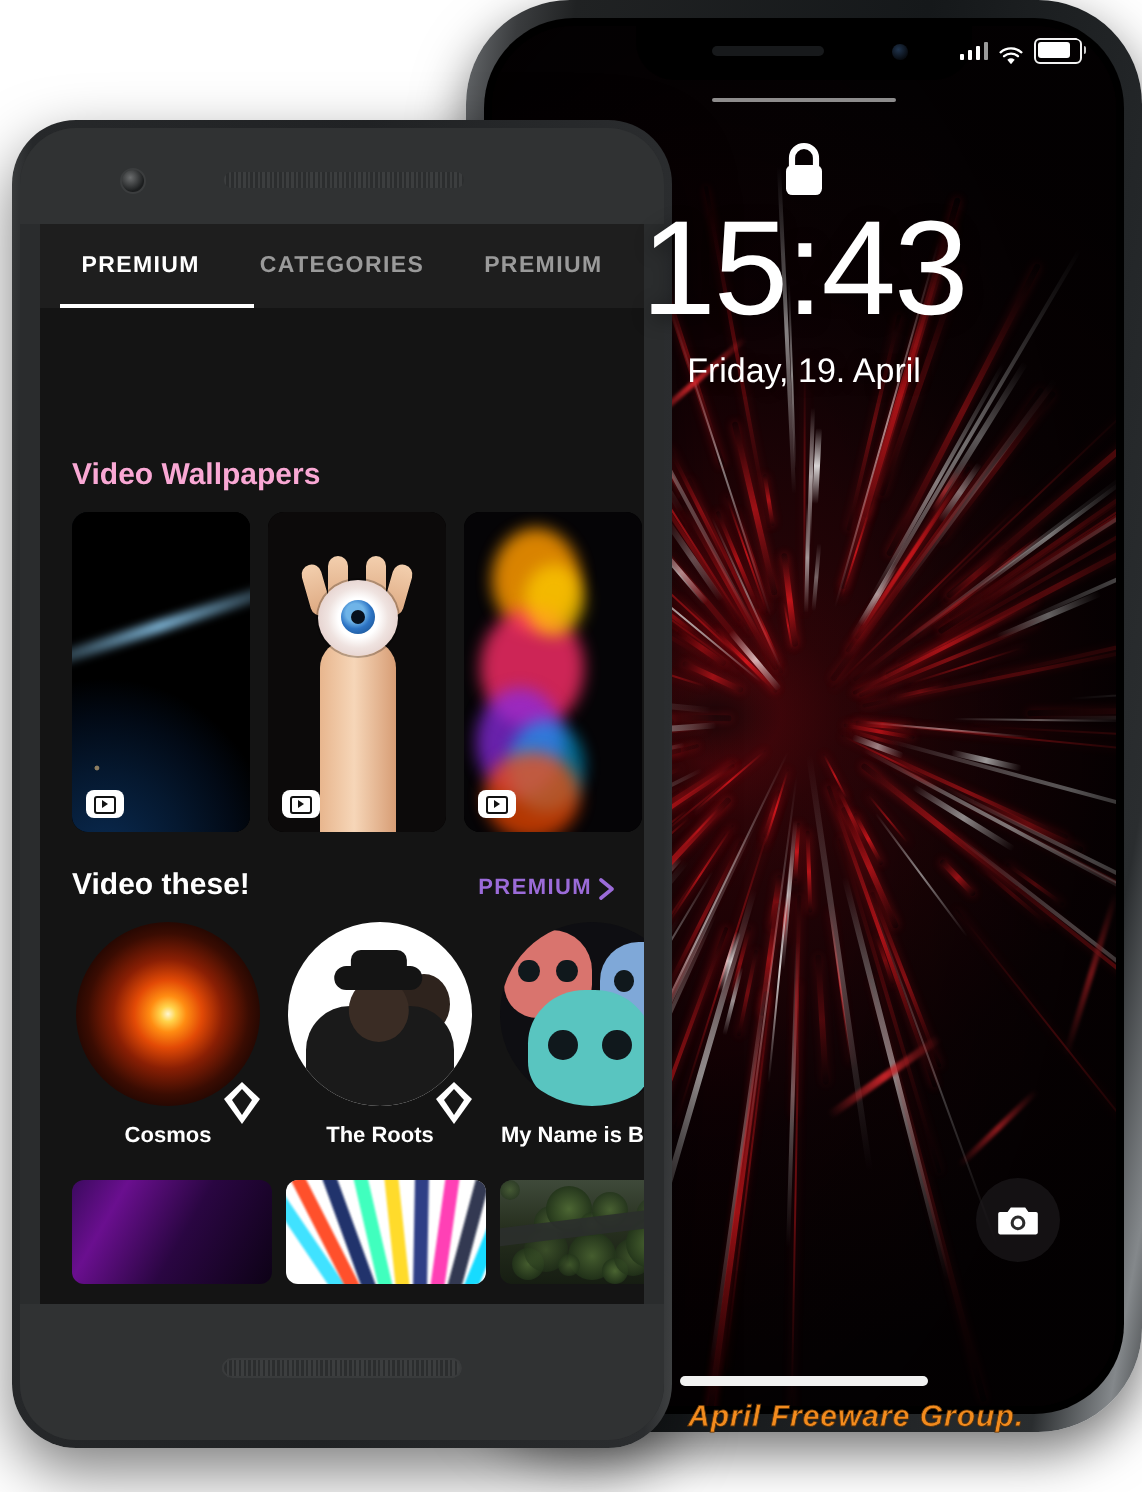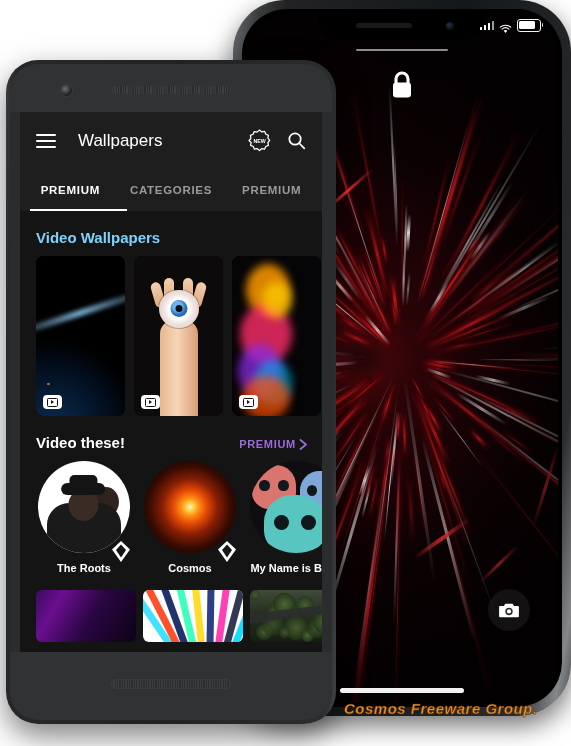--- a/index.html
+++ b/index.html
@@ -93,21 +93,21 @@
   .badge-new{width:23px;height:23px;position:relative;margin-right:16px;}
   .search-ic{width:19px;height:19px;position:relative;}
 
   
   .tabs{height:42px;background:#1e1e1e;display:flex;align-items:center;position:relative;}
   .tab{flex:1;text-align:center;font-size:11.5px;letter-spacing:.7px;color:#9a9a9a;font-weight:600;}
   .tab.active{color:#fff;}
   .tab-ind{position:absolute;bottom:0;left:10px;width:97px;height:2.5px;background:#fff;}
 
   .content{position:absolute;left:0;right:0;top:99px;bottom:0;background:#141414;overflow:hidden;}
-  .sec-title{color:#7dd3fc;font-size:15px;font-weight:700;padding:18px 0 10px 16px;}
+  .sec-title{color:#f9a8d4;font-size:15px;font-weight:700;padding:18px 0 10px 16px;}
   .sec-head{display:flex;align-items:baseline;justify-content:space-between;padding:18px 14px 10px 16px;}
   .sec-head .t{color:#fff;font-size:15px;font-weight:700;}
   .prem-link{font-size:11px;font-weight:700;letter-spacing:.7px;display:flex;align-items:center;gap:3px;}
 
   .vrow{display:flex;gap:9px;padding-left:16px;}
   .vcard{width:89px;height:160px;border-radius:8px;overflow:hidden;position:relative;flex:none;background:#000;}
   .vbadge{position:absolute;left:7px;bottom:7px;width:19px;height:14px;border-radius:4px;background:#fff;
     display:flex;align-items:center;justify-content:center;}
   .vbadge .sq{width:9px;height:7px;border:1.4px solid #111;border-radius:1.5px;display:flex;align-items:center;justify-content:center;}
   .vbadge .tri{width:0;height:0;border-left:3px solid #111;border-top:2.2px solid transparent;border-bottom:2.2px solid transparent;margin-left:.5px;}
@@ -441,20 +441,22 @@
 
       <div id="lock-line"></div>
 
       <div id="ios-lock">
         <svg width="26" height="32" viewBox="0 0 26 32">
           <path d="M7 14 V10 a6 6 0 0 1 12 0 v4" stroke="#fff" stroke-width="3.1" fill="none" stroke-linecap="round"></path>
           <rect x="4" y="13.5" width="18" height="15" rx="3.2" fill="#fff"></rect>
         </svg>
       </div>
 
+      <div id="ios-time">15:43</div>
+      <div id="ios-date">Friday, 19. April</div>
 
       <div id="ios-camera">
         <svg width="22" height="18" viewBox="0 0 24 20">
           <path d="M2 5.5h4.2L8 3h8l1.8 2.5H22a1 1 0 0 1 1 1V17a1 1 0 0 1-1 1H2a1 1 0 0 1-1-1V6.5a1 1 0 0 1 1-1z" fill="#fff"></path>
           <circle cx="12" cy="11.6" r="4.1" fill="#2b2b2b"></circle>
           <circle cx="12" cy="11.6" r="2.4" fill="#fff"></circle>
         </svg>
       </div>
 
       <div id="ios-home"></div>
@@ -467,40 +469,20 @@
     <div id="and-top">
       <div class="fcam"></div>
       <div class="grille"></div>
     </div>
     <div id="and-bottom">
       <div class="bar"></div>
     </div>
 
     <div id="and-screen">
 
-      <div class="appbar">
-        <div class="hamb">
-            <span></span>
-            <span></span>
-            <span></span>
-          </div>
-        <div class="app-title">Wallpapers</div>
-        <div class="badge-new">
-          <svg width="23" height="23" viewBox="0 0 44 44">
-            <path d="M22 2 l4.2 3.6 5.5-1.1 2.2 5.2 5.2 2.2 -1.1 5.5 3.6 4.2 -3.6 4.2 1.1 5.5 -5.2 2.2 -2.2 5.2 -5.5-1.1 -4.2 3.6 -4.2-3.6 -5.5 1.1 -2.2-5.2 -5.2-2.2 1.1-5.5 L2 22 l3.6-4.2 -1.1-5.5 5.2-2.2 2.2-5.2 5.5 1.1z" fill="none" stroke="#fff" stroke-width="2.4" stroke-linejoin="round"></path>
-            <text x="22" y="26" text-anchor="middle" font-size="10" font-weight="bold" fill="#fff" font-family="Liberation Sans, sans-serif">NEW</text>
-          </svg>
-        </div>
-        <div class="search-ic">
-          <svg width="19" height="19" viewBox="0 0 22 22">
-            <circle cx="9.3" cy="9.3" r="6.6" fill="none" stroke="#fff" stroke-width="2"></circle>
-            <line x1="14.2" y1="14.2" x2="20" y2="20" stroke="#fff" stroke-width="2" stroke-linecap="round"></line>
-          </svg>
-        </div>
-      </div>
 
       <div class="tabs">
         <div class="tab active">PREMIUM</div>
         <div class="tab">CATEGORIES</div>
         <div class="tab">PREMIUM</div>
         <div class="tab-ind"></div>
       </div>
 
       <div class="content">
 
@@ -556,43 +538,43 @@
             <span>PREMIUM</span>
             <svg width="9" height="11" viewBox="0 0 9 11">
               <path d="M1.5 1 L7 5.5 L1.5 10" fill="none" stroke="#9B6BD8" stroke-width="1.8" stroke-linecap="round" stroke-linejoin="round"></path>
             </svg>
           </div>
         </div>
 
         <div class="crow">
           <div class="citem">
             <div class="cthumb">
+                <div class="art-cosmos"></div>
+              </div>
+            <svg class="gem" viewBox="0 0 18 21">
+              <path d="M9 0 L18 8.5 L9 21 L0 8.5Z" fill="#fff"></path>
+                <path d="M9 3.5 L14 9 L9 16.5 L4 9Z" fill="#161616"></path>
+            </svg>
+            <div class="cname">Cosmos</div>
+          </div>
+          <div class="citem">
+            <div class="cthumb">
                 <div class="art-roots">
               <div class="head2"></div>
                   <div class="body"></div>
                   <div class="head"></div>
                   <div class="hat2"></div>
                   <div class="hat"></div>
             </div>
               </div>
             <svg class="gem" viewBox="0 0 18 21">
               <path d="M9 0 L18 8.5 L9 21 L0 8.5Z" fill="#fff"></path>
                 <path d="M9 3.5 L14 9 L9 16.5 L4 9Z" fill="#161616"></path>
             </svg>
             <div class="cname">The Roots</div>
-          </div>
-          <div class="citem">
-            <div class="cthumb">
-                <div class="art-cosmos"></div>
-              </div>
-            <svg class="gem" viewBox="0 0 18 21">
-              <path d="M9 0 L18 8.5 L9 21 L0 8.5Z" fill="#fff"></path>
-                <path d="M9 3.5 L14 9 L9 16.5 L4 9Z" fill="#161616"></path>
-            </svg>
-            <div class="cname">Cosmos</div>
           </div>
           <div class="citem">
             <div class="cthumb">
                 <div class="art-skull">
               <div class="s" style="left:2px;top:4px;width:44px;height:44px;background:#d9746e;"></div>
               <div class="s" style="right:0px;top:10px;width:42px;height:42px;background:#7fa8d8;"></div>
               <div class="s" style="left:14px;top:34px;width:62px;height:58px;background:#59c5c0;"></div>
             </div>
               </div>
 
@@ -636,13 +618,13 @@
                 <div style="position: absolute; left: -10%; top: 34%; width: 120%; height: 9px; background: rgb(43, 47, 44); transform: rotate(-7deg); opacity: 0.9;"></div>
               </div>
             </div>
         </div>
 
       </div>
     </div>
   </div>
 </div>
 
-<div style="position: absolute; left: 344px; top: 700px; font-size: 15px; font-weight: bold; font-style: italic; letter-spacing: 0.5px; -webkit-text-stroke: 0.4px rgb(90, 50, 8); color: rgb(242, 139, 30);">Cosmos Freeware Group.</div>
+<div style="position: absolute; left: 344px; top: 700px; font-size: 15px; font-weight: bold; font-style: italic; letter-spacing: 0.5px; -webkit-text-stroke: 0.4px rgb(90, 50, 8); color: rgb(242, 139, 30);">April Freeware Group.</div>
 
 </body></html>

